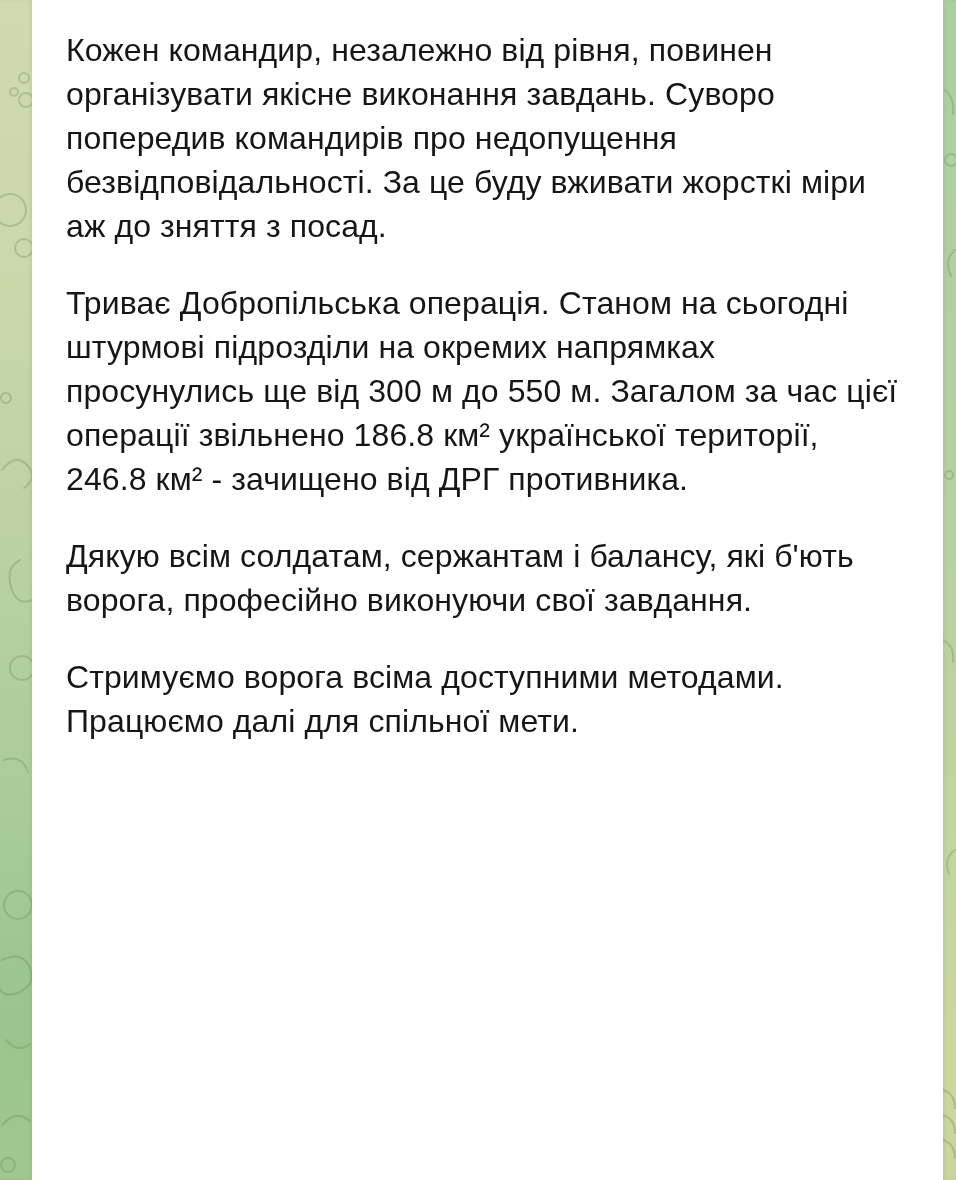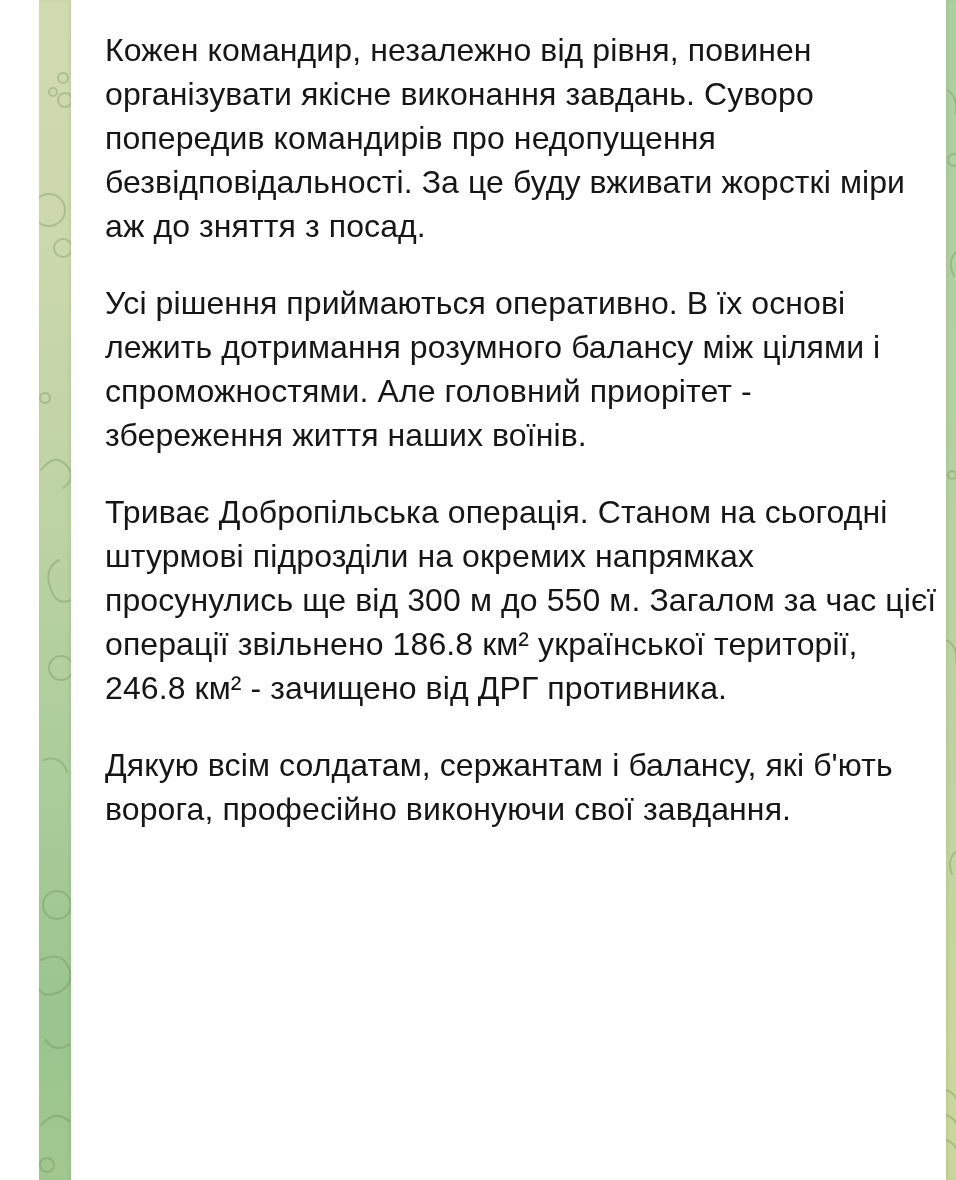--- a/index.html
+++ b/index.html
@@ -9,21 +9,20 @@
     width: 956px;
     height: 1180px;
     overflow: hidden;
     font-family: "Liberation Sans", sans-serif;
     background: #ffffff;
   }
   .stage {
     display: flex;
     width: 956px;
     height: 1180px;
-    padding-left: 39px;
   }
   .strip {
     position: relative;
     overflow: hidden;
     flex-shrink: 0;
   }
   .strip-left {
     width: 32px;
     background: linear-gradient(180deg,
       #d0daaf 0%,
@@ -93,31 +92,29 @@
       <circle cx="8" cy="1165" r="7"></circle>
     </svg>
   </div>
 
   <div class="bubble">
     <p class="msg-paragraph">Кожен командир, незалежно від рівня, повинен
 організувати якісне виконання завдань. Суворо
 попередив командирів про недопущення
 безвідповідальності. За це буду вживати жорсткі міри
 аж до зняття з посад.</p>
-    <p class="msg-paragraph">Усі рішення приймаються оперативно. В їх основі
-лежить дотримання розумного балансу між цілями і
-спроможностями. Але головний приорітет -
-збереження життя наших воїнів.</p>
     <p class="msg-paragraph">Триває Добропільська операція. Станом на сьогодні
 штурмові підрозділи на окремих напрямках
 просунулись ще від 300 м до 550 м. Загалом за час цієї
 операції звільнено 186.8 км² української території,
 246.8 км² - зачищено від ДРГ противника.</p>
     <p class="msg-paragraph">Дякую всім солдатам, сержантам і балансу, які б'ють
 ворога, професійно виконуючи свої завдання.</p>
+    <p class="msg-paragraph">Стримуємо ворога всіма доступними методами.
+Працюємо далі для спільної мети.</p>
   </div>
 
   <div class="strip strip-right">
     <svg class="doodles" viewBox="0 0 13 1180" xmlns="http://www.w3.org/2000/svg" aria-hidden="true">
       <path d="M 2 90 q 10 8 8 24"></path>
       <circle cx="8" cy="160" r="6"></circle>
       <path d="M 12 250 q -12 10 -4 26"></path>
       <circle cx="6" cy="475" r="4"></circle>
       <path d="M 0 640 q 12 6 10 22"></path>
       <path d="M 12 850 q -12 8 -6 24"></path>

